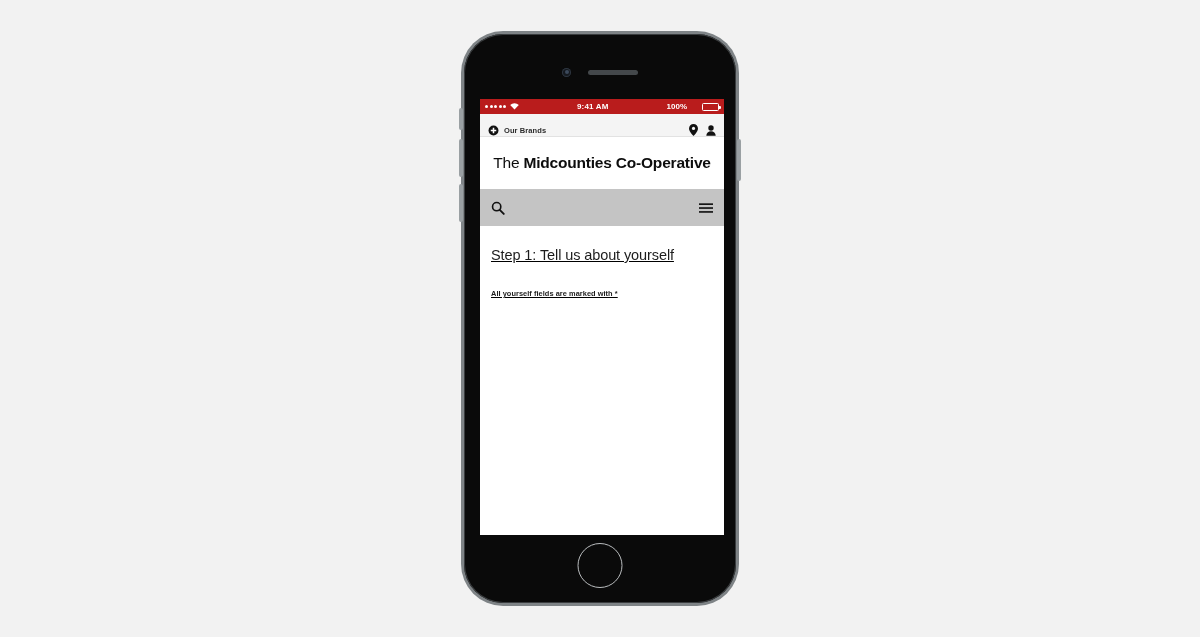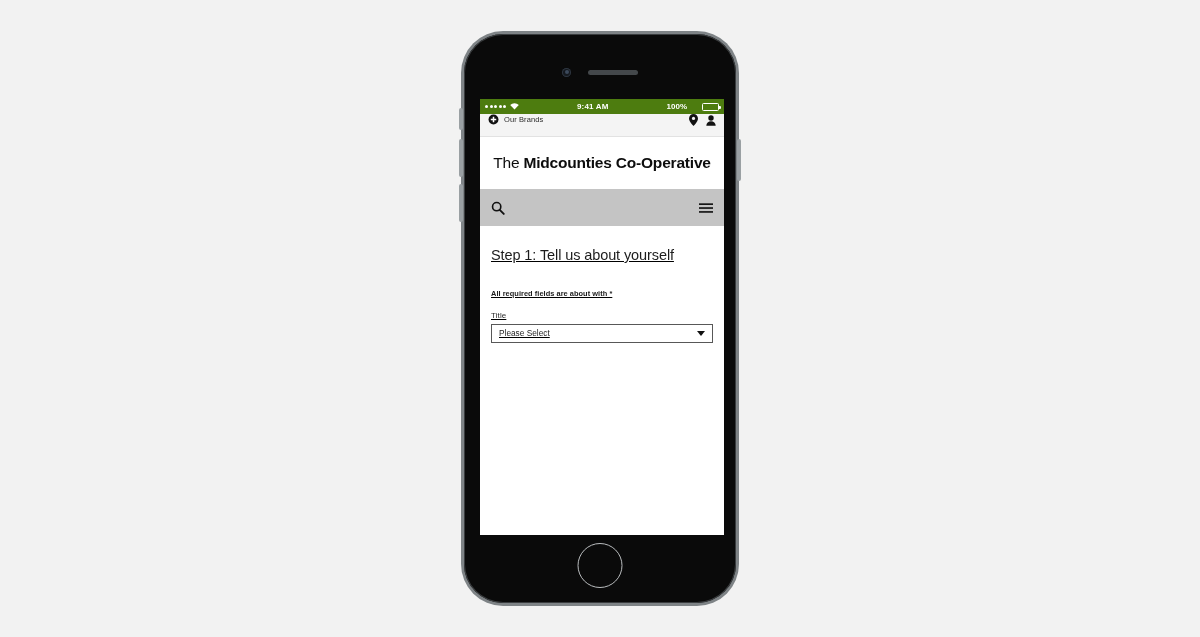--- a/index.html
+++ b/index.html
@@ -125,21 +125,21 @@
     top: 65px;
     width: 244px;
     height: 436px;
     background: #ffffff;
     overflow: hidden;
   }
 
   
   #status-bar {
     height: 15px;
-    background: #4d7c0f;
+    background: #b91c1c;
     display: flex;
     align-items: center;
     padding: 0 5px;
     color: #ffffff;
     font-size: 8px;
     font-weight: bold;
   }
   #signal-dots {
     display: flex;
     gap: 1.5px;
@@ -192,22 +192,23 @@
     height: 100%;
     background: #ffffff;
   }
 
   
   #utility-nav {
     height: 22px;
     background: #f4f4f4;
     border-bottom: 1px solid #e2e2e2;
     display: flex;
-    align-items: flex-start;
+    align-items: flex-end;
     padding: 0 8px;
+    font-weight: bold;
   }
   #our-brands-button {
     display: flex;
     align-items: center;
     gap: 5px;
     cursor: pointer;
   }
   #plus-circle-icon {
     width: 11px;
     height: 11px;
@@ -394,29 +395,22 @@
           <svg width="14" height="12" viewBox="0 0 18 14">
             <rect x="0" y="1" width="18" height="2.1" fill="#111111"></rect>
             <rect x="0" y="6" width="18" height="2.1" fill="#111111"></rect>
             <rect x="0" y="11" width="18" height="2.1" fill="#111111"></rect>
           </svg>
         </span>
       </div>
 
       <div id="main-content">
         <h1 id="page-title">Step 1: Tell us about yourself</h1>
-        <div id="required-note">All required fields are about with *</div>
-
-        <div class="form-field">
-          <div class="field-label">Title</div>
-          <div class="field-control select-control">
-            <span class="field-value">Please Select</span>
-            <span class="caret-down-icon"></span>
-          </div>
-        </div>
+        <div id="required-note">All yourself fields are marked with *</div>
+
 
 
 
       </div>
 
     </div>
 
     <div id="home-button"></div>
 
   </div>

